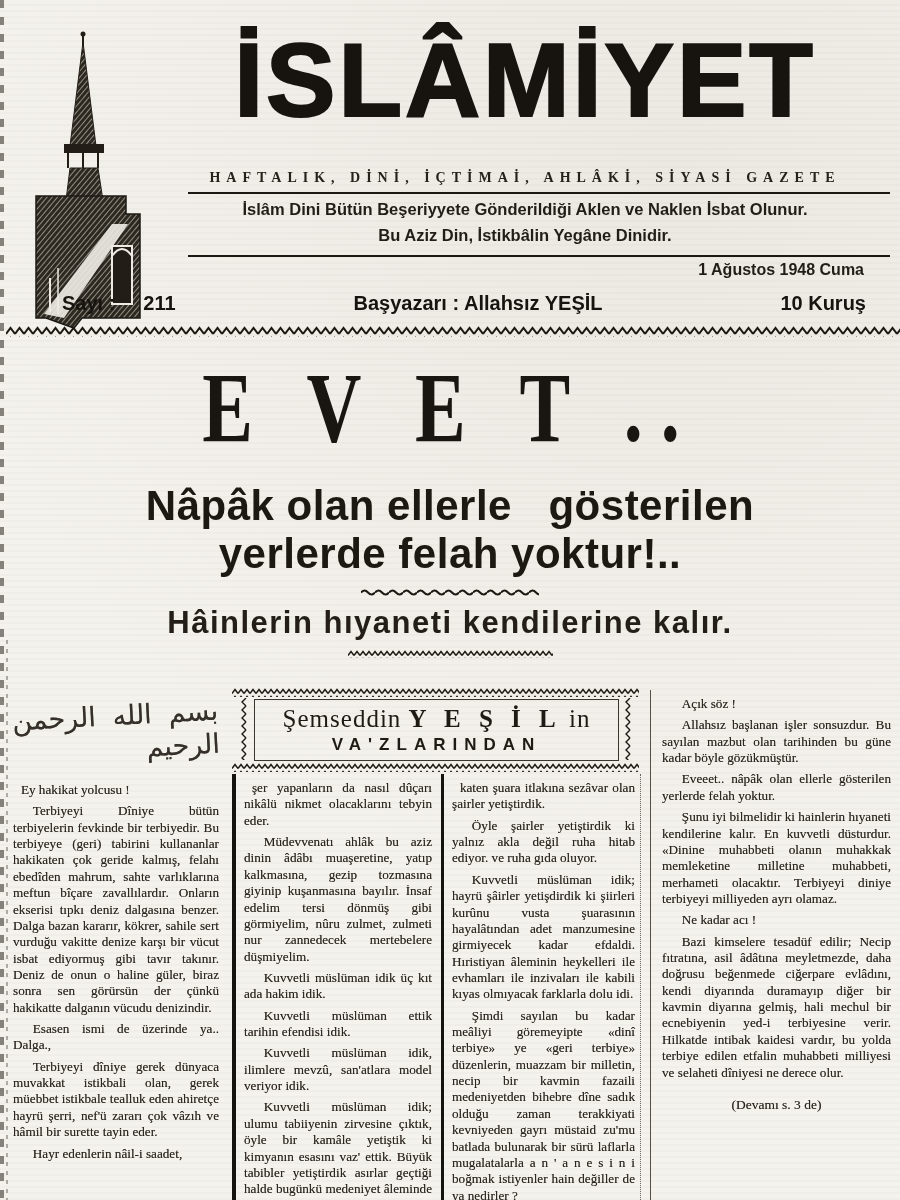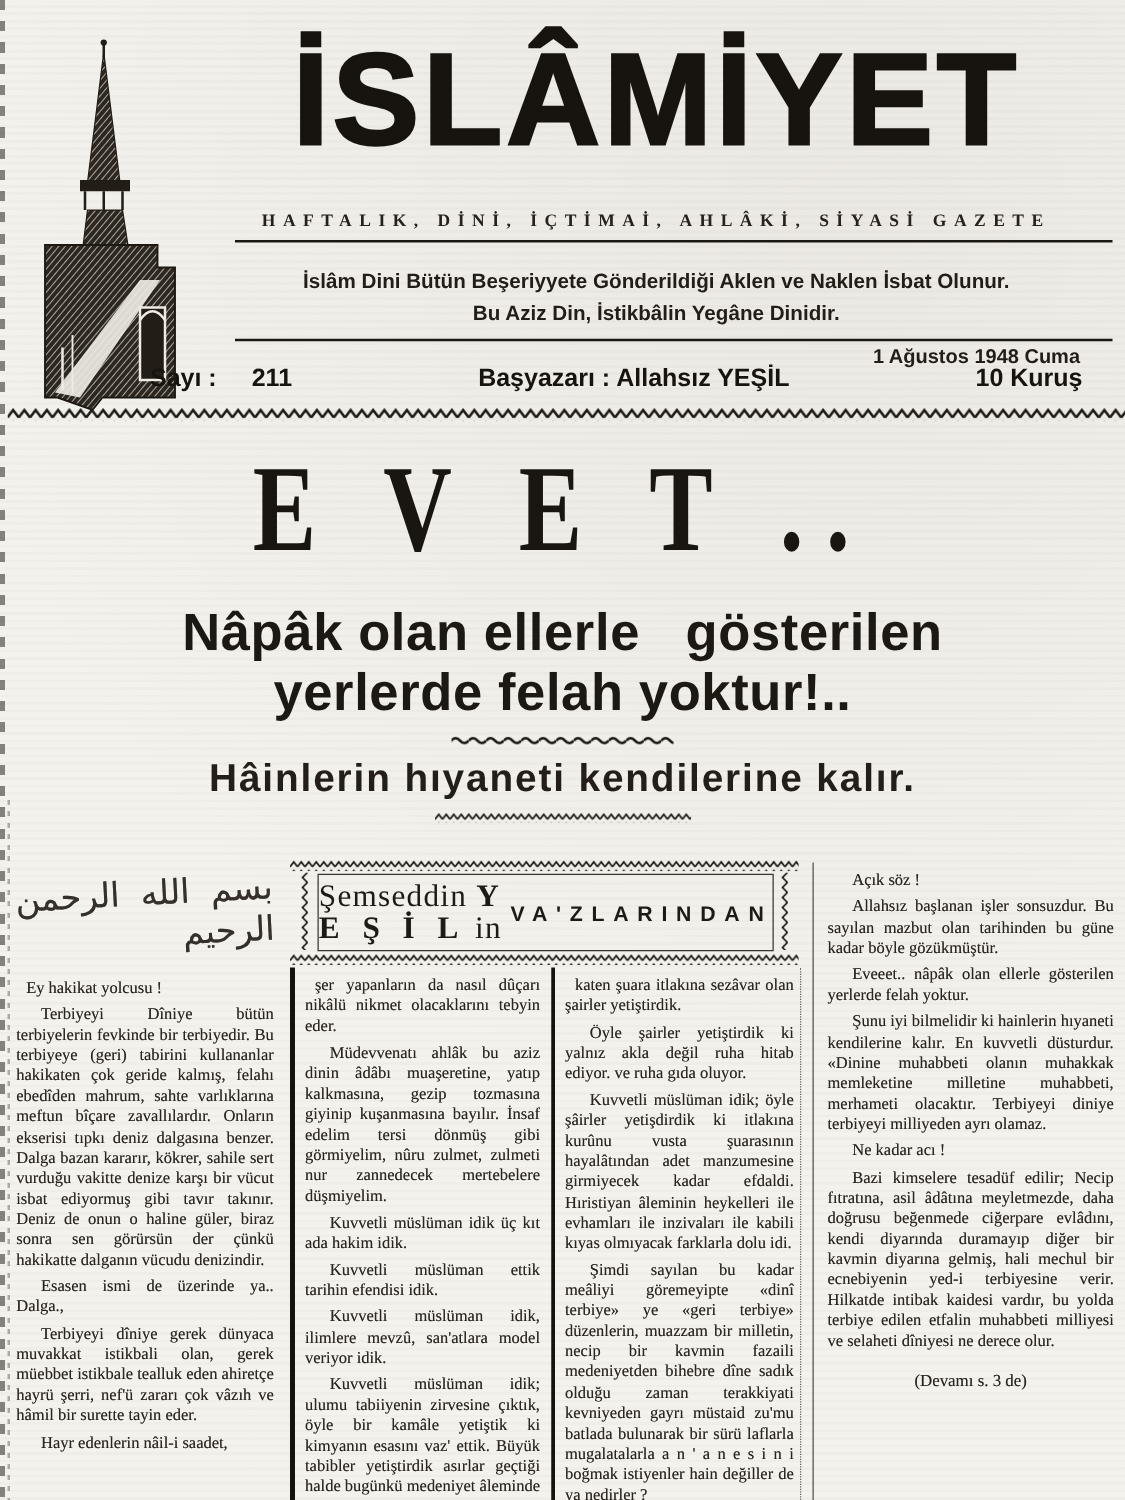--- a/index.html
+++ b/index.html
@@ -35,31 +35,31 @@
     margin-top:-2px;text-align:center;
     font-family:"Liberation Serif",serif;font-weight:bold;
     font-size:14px;letter-spacing:6px;color:#26221b;
   }
   .rule{border:0;border-top:2px solid #1b1812;margin:6px 0 0 28px;}
   .rule.r2{margin-top:7px;}
   .motto{
     text-align:center;font-family:"Liberation Sans",sans-serif;font-weight:bold;
     font-size:16.5px;line-height:1.55;color:#221e17;
   }
-  .motto.m1{margin-top:19px;}
+  .motto.m1{margin-top:3px;}
   .dateline{
     text-align:right;padding-right:26px;margin-top:4px;
     font-family:"Liberation Sans",sans-serif;font-weight:bold;font-size:16px;color:#221e17;
   }
   .issue-row{
     position:absolute;left:0;right:0;top:288px;
     display:flex;align-items:baseline;
     font-family:"Liberation Sans",sans-serif;font-weight:bold;font-size:20px;color:#17140f;
   }
-  .issue-row .issue{margin-left:108px;}
+  .issue-row .issue{margin-left:50px;}
   .issue-row .issue .num{margin-left:28px;}
   .issue-row .editor{flex:1;text-align:center;}
   .issue-row .price{margin-right:24px;}
   .zz-full{position:absolute;left:-6px;right:0;top:322px;}
 
   
   .headlines{position:absolute;top:336px;left:0;right:0;height:354px;text-align:center;}
   .evet{
     font-family:"Liberation Serif",serif;font-weight:bold;
     font-size:76px;letter-spacing:18px;line-height:1;height:96px;
@@ -103,21 +103,21 @@
           font-size:13.5px;}
 
   
   .vaaz{grid-column:2 / span 2;grid-row:1;position:relative;margin-right:2px;}
   .vaaz .strip{position:absolute;}
   .vaaz .st{top:-2px;left:0;right:0;}
   .vaaz .sb{bottom:2px;left:0;right:0;}
   .vaaz .sl{left:8px;top:8px;bottom:10px;}
   .vaaz .sr{right:6px;top:8px;bottom:10px;}
   .vaaz-inner{position:absolute;left:22px;right:20px;top:9px;bottom:13px;
-    border:1px solid #3a362e;display:flex;flex-direction:row;align-items:center;justify-content:center;}
+    border:1px solid #3a362e;display:flex;flex-direction:column;align-items:center;justify-content:center;}
   .vz1{font-family:"Liberation Serif",serif;font-size:25px;letter-spacing:1px;color:#1e1a14;line-height:1;}
   .vz1 .sp{letter-spacing:6px;font-weight:bold;}
   .vz2{font-family:"Liberation Sans",sans-serif;font-weight:bold;font-size:17px;
        letter-spacing:7px;color:#1e1a14;margin-top:4px;}
 </style>
 </head>
 <body>
 
 <div id="page">
 
@@ -242,21 +242,21 @@
       <p>Kuvvetli müslüman idik üç kıt ada hakim idik.</p>
       <p>Kuvvetli müslüman ettik tarihin efendisi idik.</p>
       <p>Kuvvetli müslüman idik, ilimlere mevzû, san'atlara model veriyor idik.</p>
       <p>Kuvvetli müslüman idik; ulumu tabiiyenin zirvesine çıktık, öyle bir kamâle yetiştik ki kimyanın esasını vaz' ettik. Büyük tabibler yetiştirdik asırlar geçtiği halde bugünkü medeniyet âleminde günleri yapılıyor.</p>
 
     </div>
 
     <div class="col col3">
       <p class="noind">katen şuara itlakına sezâvar olan şairler yetiştirdik.</p>
       <p>Öyle şairler yetiştirdik ki yalnız akla değil ruha hitab ediyor. ve ruha gıda oluyor.</p>
-      <p>Kuvvetli müslüman idik; öyle şâirler yetişdirdik ki itlakına kurûnu vusta şuarasının hayalâtından adet manzumesine girmiyecek kadar efdaldi. Hıristiyan âleminin heykelleri ile evhamları ile inzivaları ile kabili kıyas olmıyacak farklarla dolu idi.</p>
+      <p>Kuvvetli müslüman idik; hayrü şâirler yetişdirdik ki şiirleri kurûnu vusta şuarasının hayalâtından adet manzumesine girmiyecek kadar efdaldi. Hıristiyan âleminin heykelleri ile evhamları ile inzivaları ile kabili kıyas olmıyacak farklarla dolu idi.</p>
       <p>Şimdi sayılan bu kadar meâliyi göremeyipte «dinî terbiye» ye «geri terbiye» düzenlerin, muazzam bir milletin, necip bir kavmin fazaili medeniyetden bihebre dîne sadık olduğu zaman terakkiyati kevniyeden gayrı müstaid zu'mu batlada bulunarak bir sürü laflarla mugalatalarla  a n ' a n e s i n i  boğmak istiyenler hain değiller de ya nedirler ?</p>
     </div>
 
     <div class="col col4">
       <p>Açık söz !</p>
       <p>Allahsız başlanan işler sonsuzdur. Bu sayılan mazbut olan tarihinden bu güne kadar böyle gözükmüştür.</p>
       <p>Eveeet.. nâpâk olan ellerle gösterilen yerlerde felah yoktur.</p>
       <p>Şunu iyi bilmelidir ki hainlerin hıyaneti kendilerine kalır. En kuvvetli düsturdur. «Dinine muhabbeti olanın muhakkak memleketine milletine muhabbeti, merhameti olacaktır. Terbiyeyi diniye terbiyeyi milliyeden ayrı olamaz.</p>
       <p>Ne kadar acı !</p>
       <p>Bazi kimselere tesadüf edilir; Necip fıtratına, asil âdâtına meyletmezde, daha doğrusu beğenmede ciğerpare evlâdını, kendi diyarında duramayıp diğer bir kavmin diyarına gelmiş, hali mechul bir ecnebiyenin yed-i terbiyesine verir. Hilkatde intibak kaidesi vardır, bu yolda terbiye edilen etfalin muhabbeti milliyesi ve selaheti dîniyesi ne derece olur.</p>

